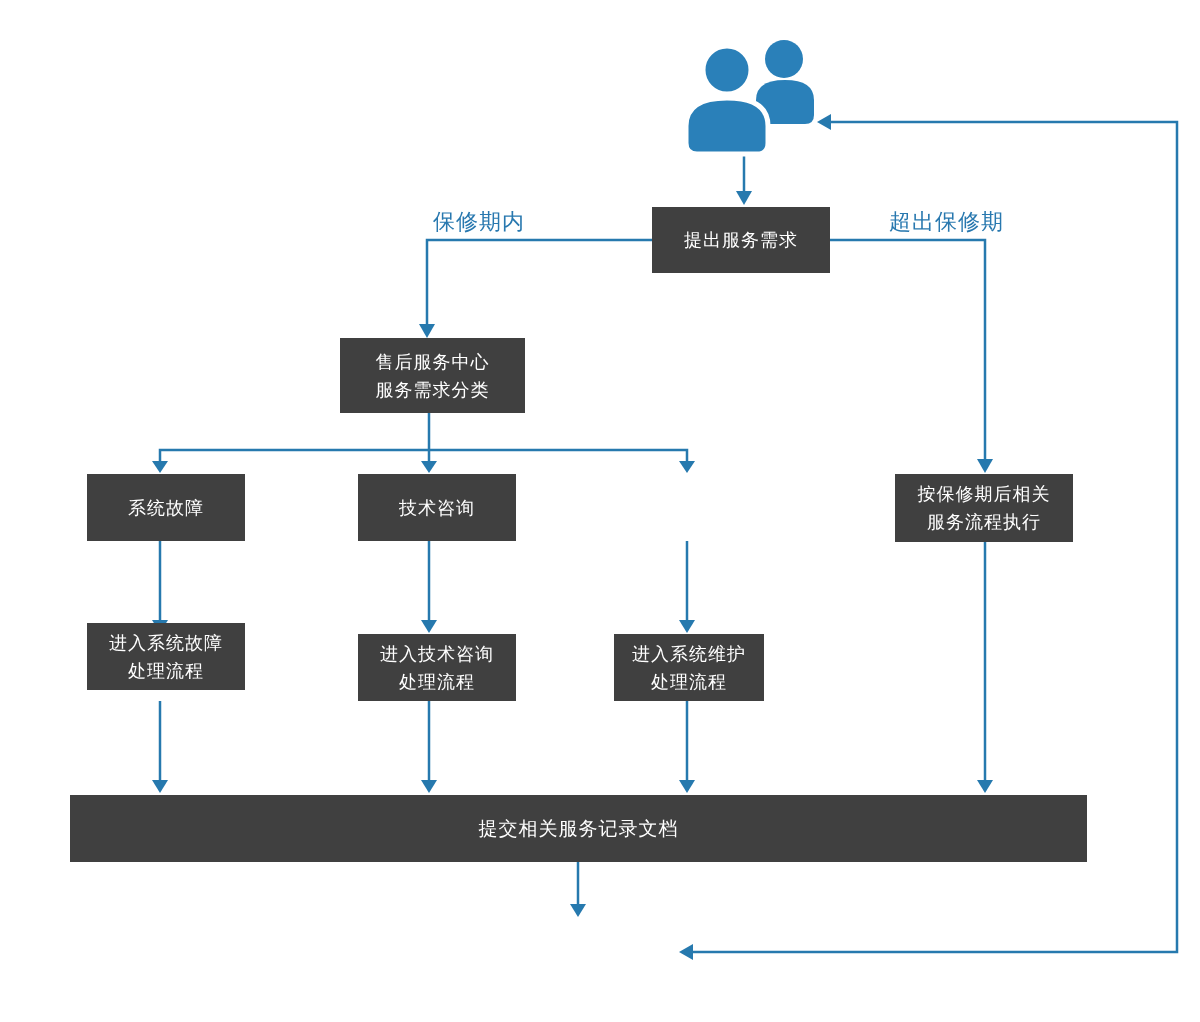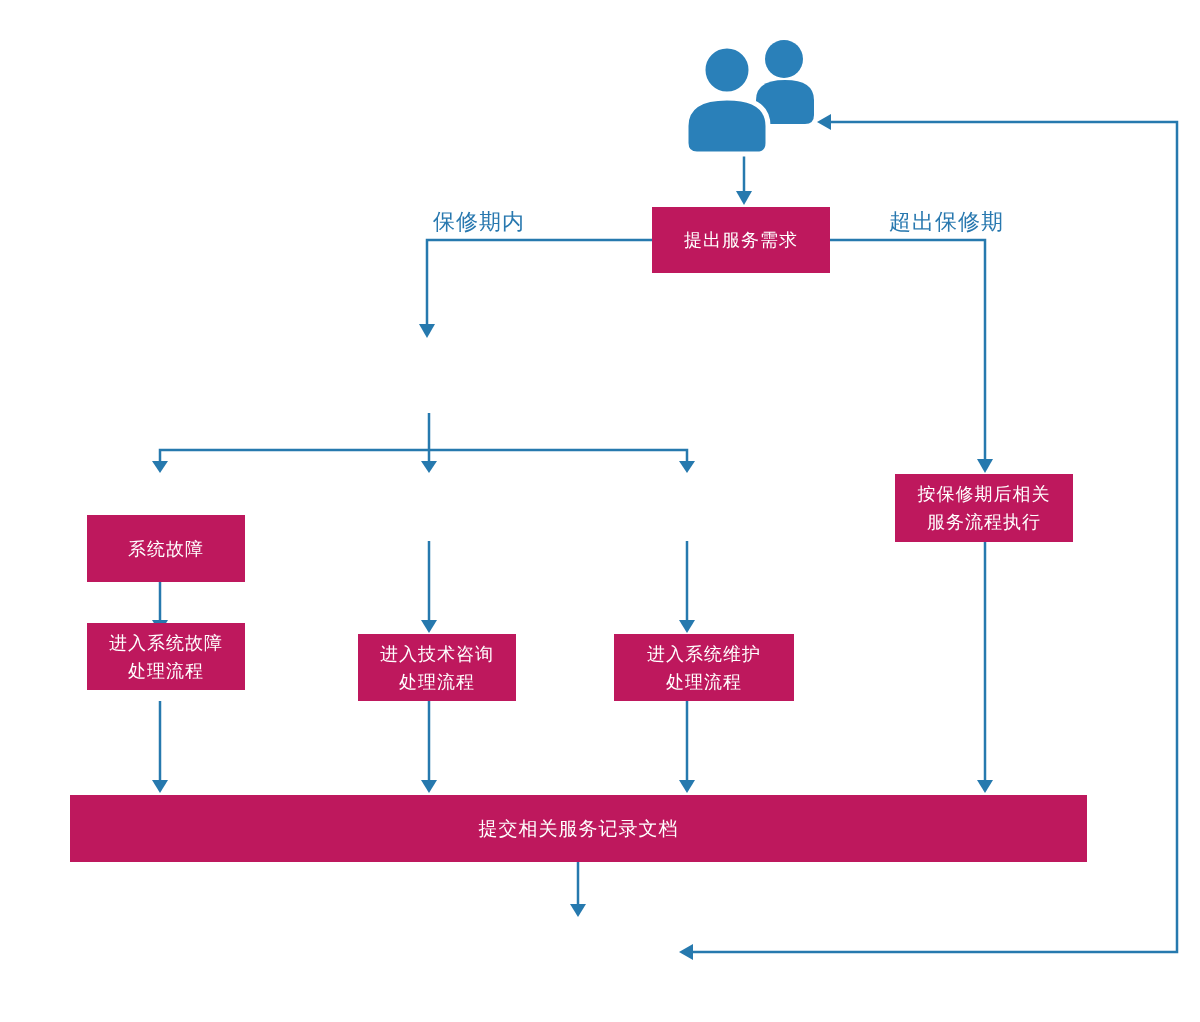--- a/index.html
+++ b/index.html
@@ -17,21 +17,21 @@
   }
   .connector-layer {
     position: absolute;
     left: 0;
     top: 0;
     width: 1200px;
     height: 1022px;
   }
   .node {
     position: absolute;
-    background: #be185d;
+    background: #404040;
     color: #ffffff;
     display: flex;
     flex-direction: column;
     align-items: center;
     justify-content: center;
     text-align: center;
     font-size: 18px;
     line-height: 28px;
     letter-spacing: 1px;
   }
@@ -40,27 +40,27 @@
   .edge-label {
     position: absolute;
     color: #2878af;
     font-size: 22px;
     white-space: nowrap;
     letter-spacing: 1px;
   }
   
   #node-request             { left: 652px; top: 207px; width: 178px; height: 66px; }
   #node-service-center      { left: 340px; top: 338px; width: 185px; height: 75px; }
-  #node-system-fault        { left:  87px; top: 474px; width: 158px; height: 67px; margin-top: 41px; }
+  #node-system-fault        { left:  87px; top: 474px; width: 158px; height: 67px; }
   #node-tech-consult        { left: 358px; top: 474px; width: 158px; height: 67px; }
   #node-system-maintenance  { left: 614px; top: 474px; width: 158px; height: 67px; }
   #node-post-warranty       { left: 895px; top: 474px; width: 178px; height: 68px; }
   #node-fault-process       { left:  87px; top: 623px; width: 158px; height: 67px; }
   #node-consult-process     { left: 358px; top: 634px; width: 158px; height: 67px; }
-  #node-maintenance-process { left: 614px; top: 634px; width: 180px; height: 67px; }
+  #node-maintenance-process { left: 614px; top: 634px; width: 150px; height: 67px; }
   #node-submit-records      { left:  70px; top: 795px; width: 1017px; height: 67px; }
   #node-satisfaction-survey { left: 498px; top: 919px; width: 167px; height: 68px; }
   #edge-label-in-warranty   { left: 433px; top: 207px; }
   #edge-label-out-warranty  { left: 889px; top: 207px; }
 </style>
 </head>
 <body>
 
 <div class="stage">
 
@@ -112,25 +112,32 @@
       <path fill="#2a80b9" d="M 756 116 L 756 100 Q 756 80 785 80 Q 814 80 814 100 L 814 115 Q 814 124 805 124 L 765 124 Q 756 124 756 116 Z"></path>
       <circle cx="727" cy="70" r="24" fill="#2a80b9" stroke="#ffffff" stroke-width="5"></circle>
       <path fill="#2a80b9" stroke="#ffffff" stroke-width="5" d="M 686 143 L 686 126 Q 686 98 727 98 Q 768 98 768 126 L 768 143 Q 768 154 757 154 L 697 154 Q 686 154 686 143 Z"></path>
     </g>
   </svg>
 
   <div class="node" id="node-request">
     <span class="node-line">提出服务需求</span>
   </div>
 
+  <div class="node" id="node-service-center">
+    <span class="node-line">售后服务中心</span>
+    <span class="node-line">服务需求分类</span>
+  </div>
 
   <div class="node" id="node-system-fault">
     <span class="node-line">系统故障</span>
   </div>
 
+  <div class="node" id="node-tech-consult">
+    <span class="node-line">技术咨询</span>
+  </div>
 
 
   <div class="node" id="node-post-warranty">
     <span class="node-line">按保修期后相关</span>
     <span class="node-line">服务流程执行</span>
   </div>
 
   <div class="node" id="node-fault-process">
     <span class="node-line">进入系统故障</span>
     <span class="node-line">处理流程</span>

